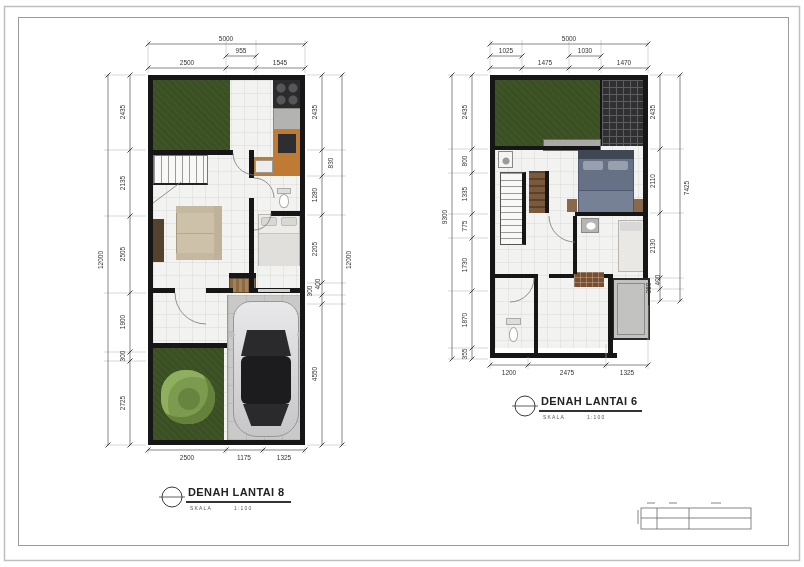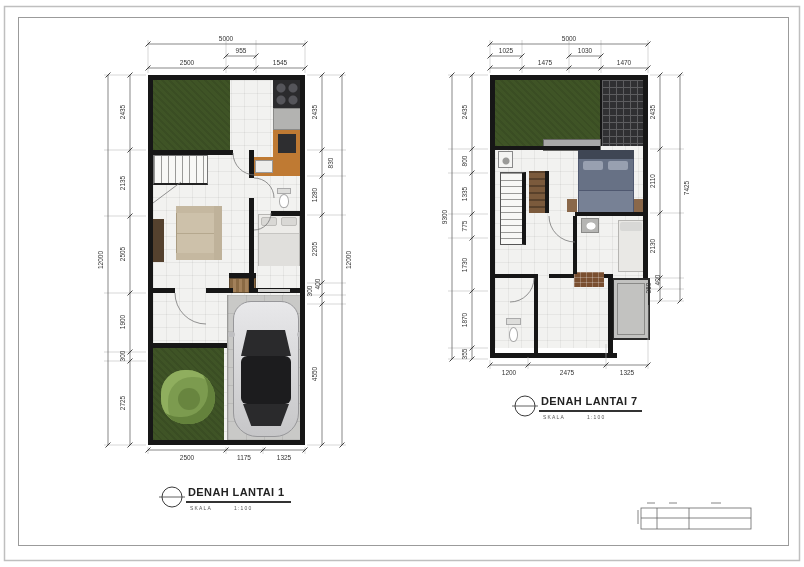--- a/index.html
+++ b/index.html
@@ -244,20 +244,20 @@
   <span class="vdim" style="left:465px;top:265px;">1730</span>
   <span class="vdim" style="left:465px;top:320px;">1870</span>
   <span class="vdim" style="left:465px;top:354px;">355</span>
   <span class="vdim" style="left:653px;top:112px;">2435</span>
   <span class="vdim" style="left:653px;top:181px;">2110</span>
   <span class="vdim" style="left:653px;top:246px;">2130</span>
   <span class="vdim" style="left:649px;top:288px;">350</span>
   <span class="vdim" style="left:658px;top:280px;">400</span>
   <span class="vdim" style="left:687px;top:188px;">7425</span>
 
-  <span class="ptitle" style="left:188px;top:486px;">DENAH LANTAI 1</span>
+  <span class="ptitle" style="left:188px;top:486px;">DENAH LANTAI 8</span>
   <span class="pscale" style="left:190px;top:505px;">SKALA</span>
   <span class="pscale" style="left:234px;top:505px;">1:100</span>
-  <span class="ptitle" style="left:541px;top:395px;">DENAH LANTAI 7</span>
+  <span class="ptitle" style="left:541px;top:395px;">DENAH LANTAI 6</span>
   <span class="pscale" style="left:543px;top:414px;">SKALA</span>
   <span class="pscale" style="left:587px;top:414px;">1:100</span>
 
 </div>
 
 </body></html>

